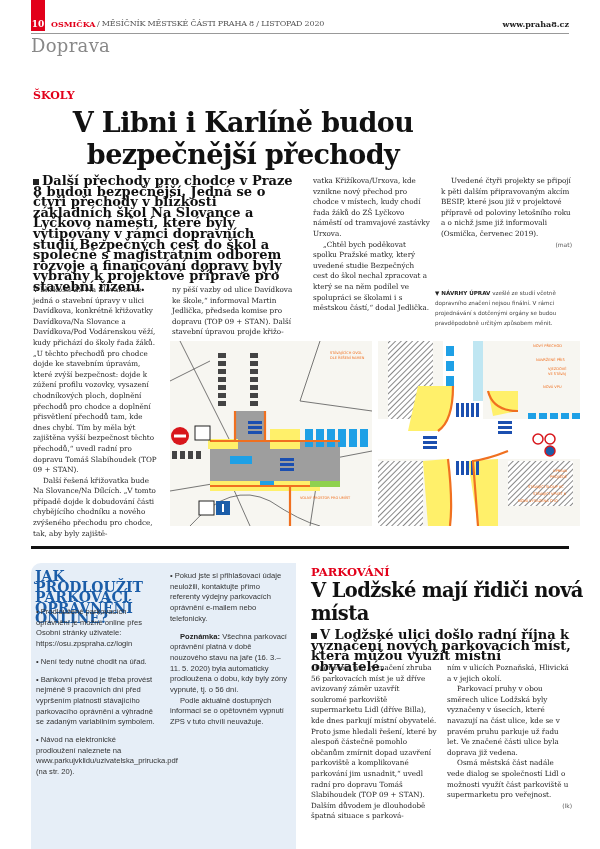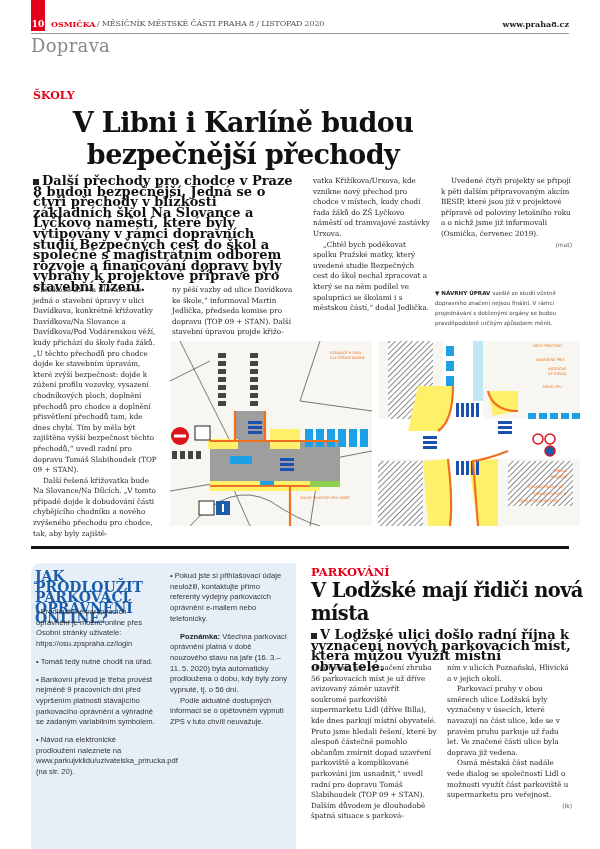--- a/index.html
+++ b/index.html
@@ -213,21 +213,21 @@
     </g>
   </svg>
 </div>
 
 <div class="big-rule"></div>
 
 <div class="box"></div>
 <div class="box-title">JAK PRODLOUŽIT PARKOVACÍ OPRÁVNĚNÍ ONLINE?</div>
 <div class="box-col" style="left:36px;top:607px;width:120px;">
   <p>• Prodloužené parkovacích oprávnění je možné online přes Osobní stránky uživatele: https://osu.zpspraha.cz/login</p>
-  <p>• Tomáš tedy nutné chodit na úřad.</p>
+  <p>• Není tedy nutné chodit na úřad.</p>
   <p>• Bankovní převod je třeba provést nejméně 9 pracovních dní před vypršením platnosti stávajícího parkovacího oprávnění a výhradně se zadaným variabilním symbolem.</p>
   <p>• Návod na elektronické prodloužení naleznete na www.parkujvklidu/uzivatelska_prirucka.pdf (na str. 20).</p>
 </div>
 <div class="box-col" style="left:170px;top:571px;width:120px;">
   <p>• Pokud jste si přihlašovací údaje neuložili, kontaktujte přímo referenty výdejny parkovacích oprávnění e-mailem nebo telefonicky.</p>
   <p class="ind"><b>Poznámka:</b> <span>Všechna parkovací oprávnění platná v době nouzového stavu na jaře (16. 3.–11. 5. 2020) byla automaticky prodloužena o dobu, kdy byly zóny vypnuté, tj. o 56 dní.</span></p>
   <p class="ind">Podle aktuálně dostupných informací se o opětovném vypnutí ZPS v tuto chvíli neuvažuje.</p>
 </div>
 
 <div class="kicker" style="left:311px;top:565px;font-size:11.5px;">PARKOVÁNÍ</div>

